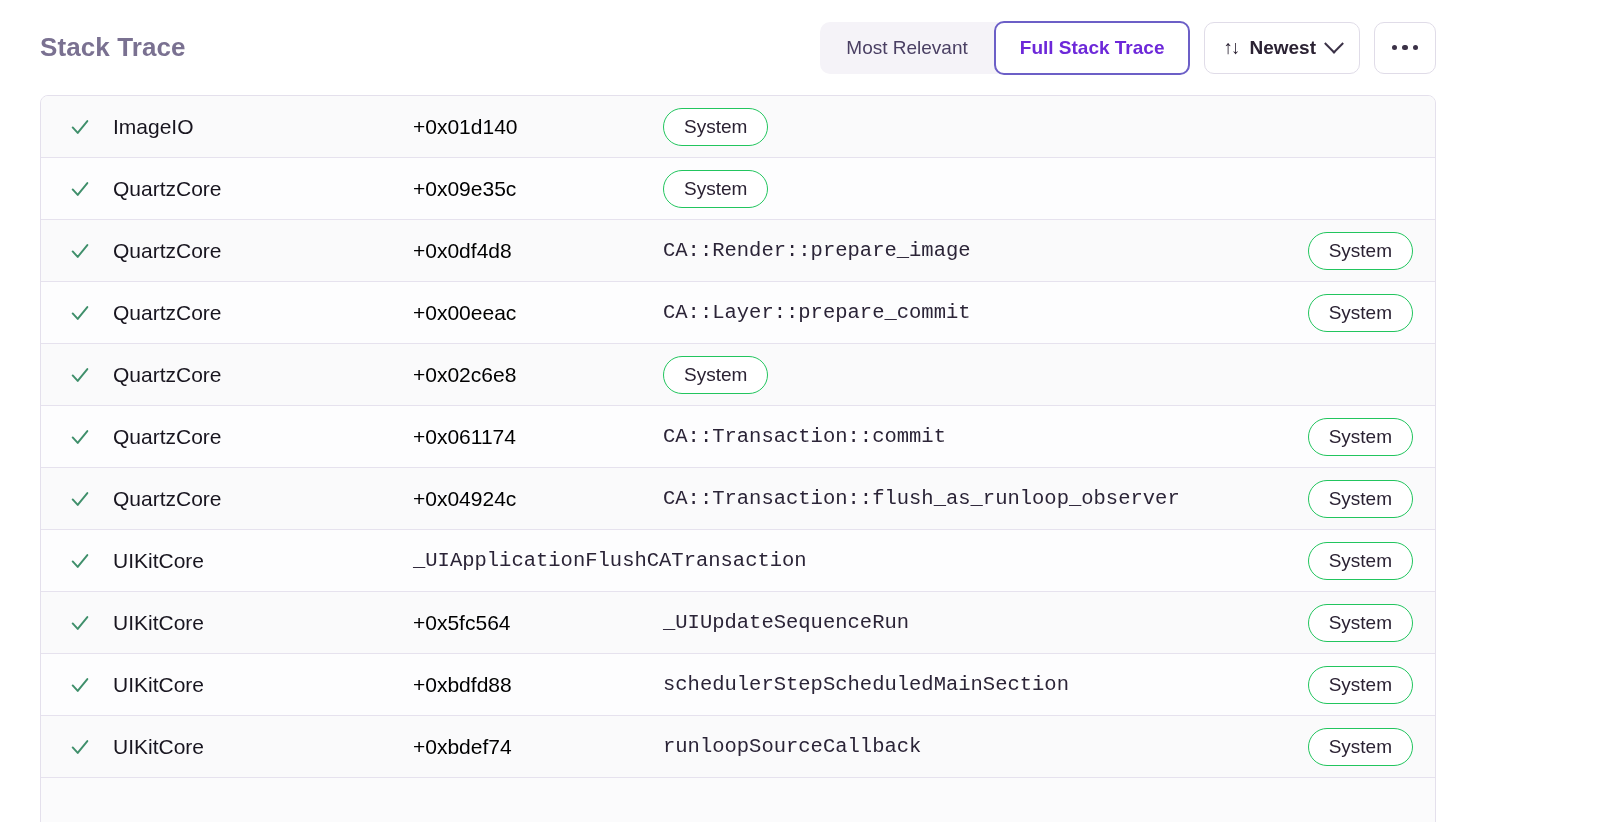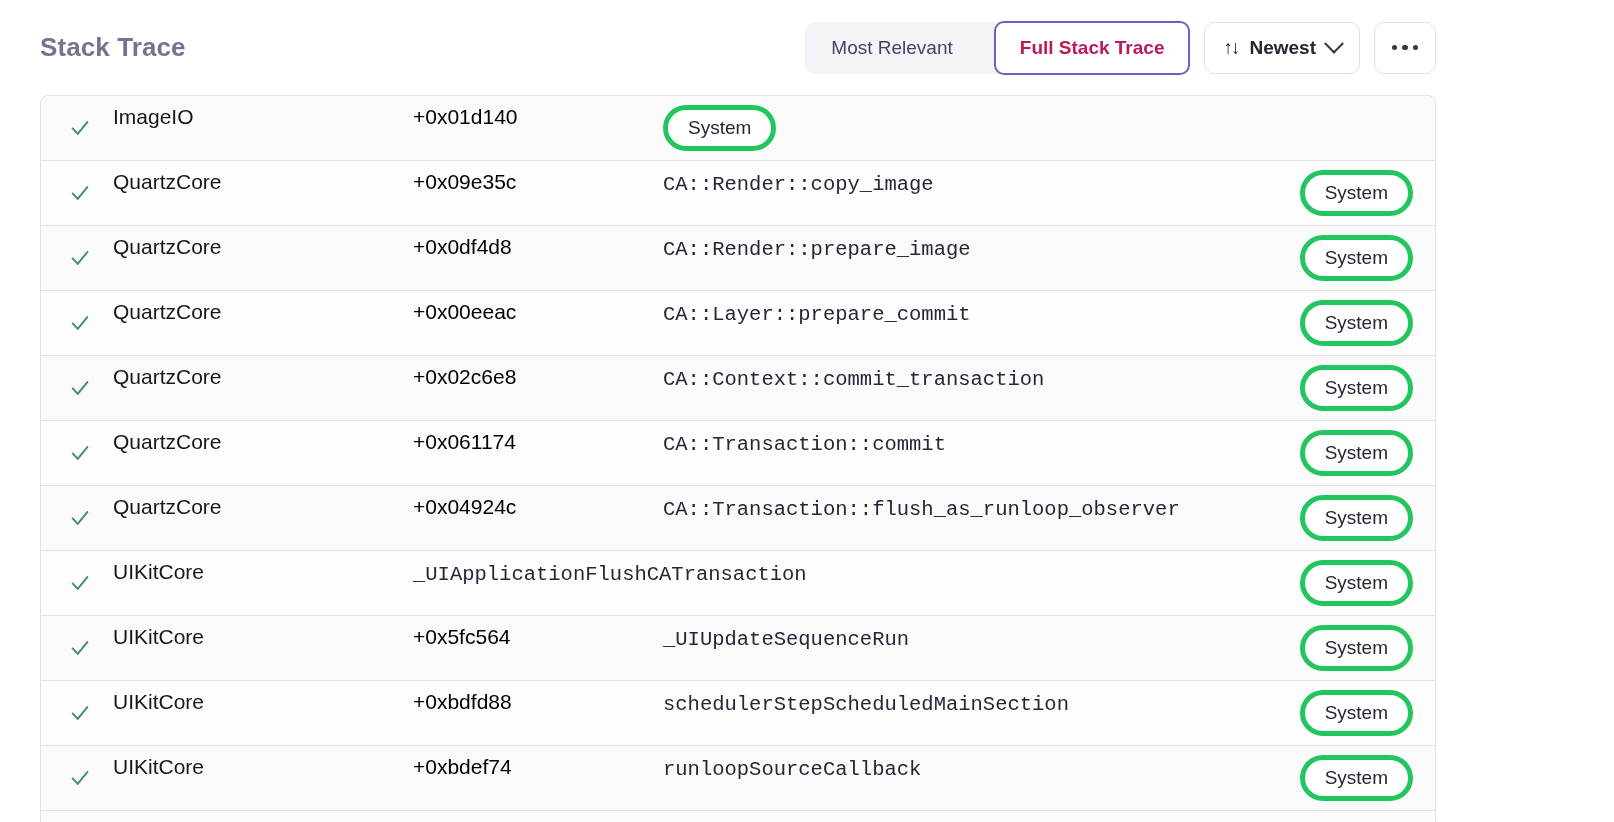--- a/index.html
+++ b/index.html
@@ -41,21 +41,20 @@
   }
 
   
   .segmented {
     display: flex;
     align-items: center;
     background: #f5f3f8;
     border-radius: 10px;
     height: 52px;
     position: relative;
-    gap: 15px;
   }
 
   .seg-btn {
     height: 52px;
     padding: 0 26px;
     display: flex;
     align-items: center;
     justify-content: center;
     font-size: 19px;
     font-weight: 500;
@@ -64,21 +63,21 @@
     border: none;
     border-radius: 10px;
     cursor: pointer;
     white-space: nowrap;
     font-family: "Liberation Sans", sans-serif;
   }
 
   .seg-btn.active {
     background: #ffffff;
     border: 2px solid #6c5fc7;
-    color: #be185d;
+    color: #6d28d9;
     font-weight: 700;
     height: 54px;
     margin: -1px 0;
     padding: 0 24px;
     z-index: 2;
   }
 
   
   .pill-btn {
     height: 52px;
@@ -136,20 +135,21 @@
   .frame-table {
     border: 1px solid #e4e0ec;
     border-radius: 8px;
     overflow: hidden;
     background: #fbfbfc;
     height: 735px;
   }
 
   .frame-row {
     display: flex;
+    align-items: center;
     min-height: 62px;
     border-bottom: 1px solid #e6e2ee;
     padding: 9px 22px 9px 28px;
     background: #fafafb;
   }
 
   .frame-row:nth-child(even) {
     background: #fdfdfe;
   }
 
@@ -194,21 +194,21 @@
   }
 
   .col-badge {
     flex: none;
     display: flex;
     justify-content: flex-end;
     align-items: center;
   }
 
   .badge {
-    border: 5px solid #22c55e;
+    border: 1px solid #22c55e;
     background: #ffffff;
     border-radius: 999px;
     padding: 7px 20px;
     font-size: 19px;
     color: #2b2233;
     white-space: nowrap;
     font-family: "Liberation Sans", sans-serif;
   }
 </style>
 </head>
@@ -258,21 +258,20 @@
         </div>
       </div>
       <div class="frame-row">
         <div class="col-check">
           <svg class="check-icon" viewBox="0 0 24 24" fill="none">
             <path d="M4 12.5 L9.5 18.5 L20 5.5" stroke="#3f8f6b" stroke-width="2.1" stroke-linecap="round" stroke-linejoin="round"></path>
           </svg>
         </div>
         <div class="col-module">QuartzCore</div>
         <div class="col-offset">+0x09e35c</div>
-        <div class="col-func">CA::Render::copy_image</div>
         <div class="col-badge">
           <span class="badge">System</span>
         </div>
       </div>
       <div class="frame-row">
         <div class="col-check">
           <svg class="check-icon" viewBox="0 0 24 24" fill="none">
             <path d="M4 12.5 L9.5 18.5 L20 5.5" stroke="#3f8f6b" stroke-width="2.1" stroke-linecap="round" stroke-linejoin="round"></path>
           </svg>
         </div>
@@ -297,21 +296,20 @@
         </div>
       </div>
       <div class="frame-row">
         <div class="col-check">
           <svg class="check-icon" viewBox="0 0 24 24" fill="none">
             <path d="M4 12.5 L9.5 18.5 L20 5.5" stroke="#3f8f6b" stroke-width="2.1" stroke-linecap="round" stroke-linejoin="round"></path>
           </svg>
         </div>
         <div class="col-module">QuartzCore</div>
         <div class="col-offset">+0x02c6e8</div>
-        <div class="col-func">CA::Context::commit_transaction</div>
         <div class="col-badge">
           <span class="badge">System</span>
         </div>
       </div>
       <div class="frame-row">
         <div class="col-check">
           <svg class="check-icon" viewBox="0 0 24 24" fill="none">
             <path d="M4 12.5 L9.5 18.5 L20 5.5" stroke="#3f8f6b" stroke-width="2.1" stroke-linecap="round" stroke-linejoin="round"></path>
           </svg>
         </div>

